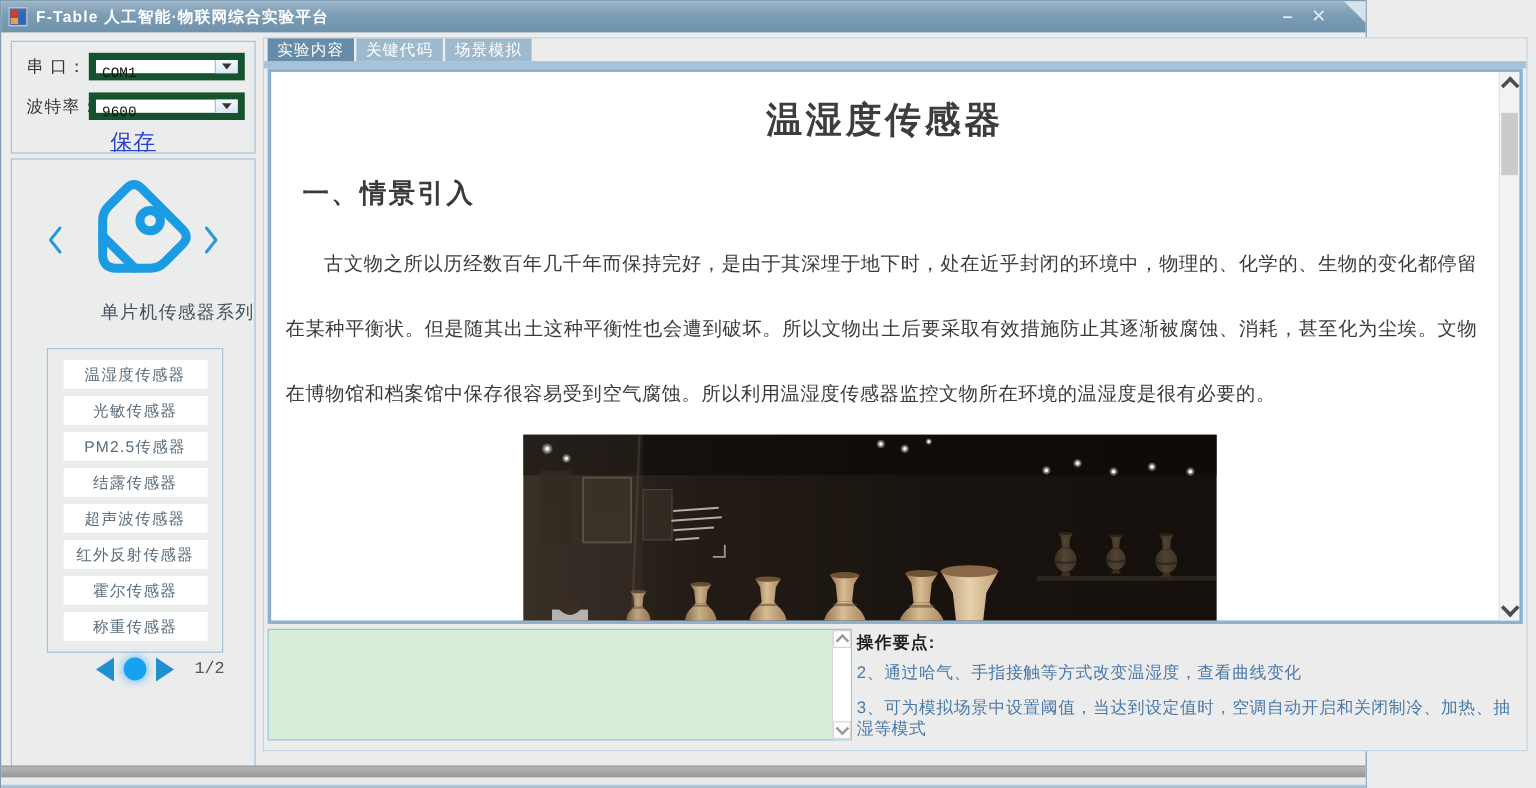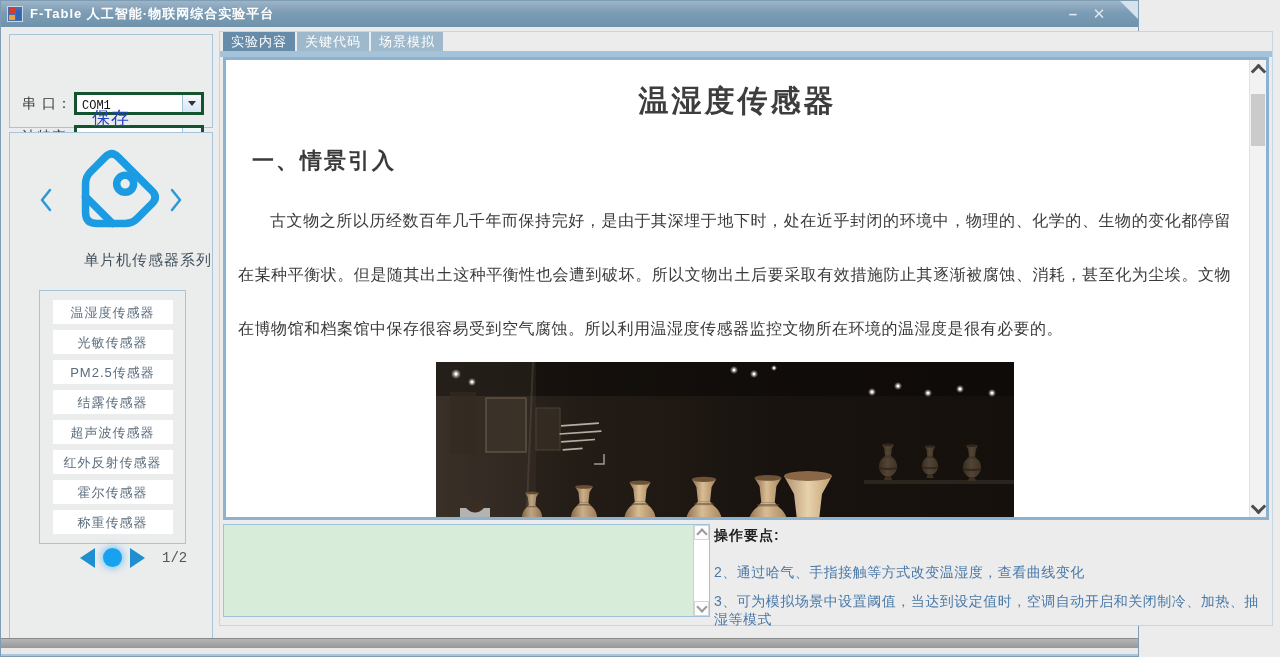--- a/index.html
+++ b/index.html
@@ -20,26 +20,26 @@
   .btn-min,.btn-close{position:absolute;top:3px;width:22px;height:20px;line-height:20px;
     text-align:center;color:#dce8f2;font-size:15px;font-weight:bold;cursor:default;}
   .btn-min{right:54px;}
   .btn-close{right:28px;}
   .corner-fold{position:absolute;right:0;top:0;width:0;height:0;
     border-top:18px solid #d6e2ec;border-left:18px solid transparent;}
 
   
   .panel{position:absolute;background:#ebecec;border:1px solid #a6c4da;box-sizing:border-box;}
   .serial-panel{left:8px;top:33px;width:204px;height:94px;}
-  .form-row{position:absolute;left:0;right:12px;height:24px;margin-top:48px;}
+  .form-row{position:absolute;left:0;right:12px;height:24px;}
   .row-serial{top:9px;}
   .row-baud{top:42px;}
   .form-row label{position:absolute;left:12px;top:3px;font-size:14px;color:#333;letter-spacing:1px;}
   .combo{position:absolute;left:64px;top:0;width:130px;height:23px;background:#fff;
-    border:3px solid #14532d;box-sizing:border-box;display:flex;}
+    border:6px solid #14532d;box-sizing:border-box;display:flex;}
   .combo-value{flex:1;font-family:"Liberation Mono","DejaVu Sans Mono",monospace;
     font-size:12px;color:#111;padding:4px 0 0 5px;}
   .combo-btn{width:18px;border-left:1px solid #9ec2dc;
     background:linear-gradient(#f5f9fc,#d9e7f2);display:flex;align-items:center;justify-content:center;}
   .tri-down{width:0;height:0;border-left:4px solid transparent;border-right:4px solid transparent;
     border-top:5px solid #333;}
   .save-link{position:absolute;top:71px;left:0;right:0;text-align:center;font-size:18px;
     color:#2a41c8;text-decoration:underline;cursor:pointer;letter-spacing:1px;}
 
   .sensor-panel{left:8px;top:131px;width:204px;height:509px;}
@@ -105,21 +105,21 @@
   .gb-scroll{position:absolute;top:0;right:0;bottom:0;width:16px;background:#fff;
     border-left:1px solid #cfcfcf;box-sizing:border-box;}
   .gb-btn{position:absolute;left:0;right:0;height:15px;background:#fdfdfd;
     border:1px solid #d6d6d6;box-sizing:border-box;display:flex;align-items:center;
     justify-content:center;cursor:pointer;}
   .gb-btn.top{top:0;}
   .gb-btn.bottom{bottom:0;}
   .gb-chev{width:6px;height:6px;border-right:2px solid #9a9a9a;border-bottom:2px solid #9a9a9a;}
 
   .notes{position:absolute;left:494px;right:8px;top:495px;}
-  .notes-title{font-size:14px;font-weight:bold;color:#1f1f1f;letter-spacing:1px;margin-bottom:19px;}
+  .notes-title{font-size:14px;font-weight:bold;color:#1f1f1f;letter-spacing:1px;margin-bottom:7px;}
   .note-item{font-size:14px;color:#4a79a8;letter-spacing:.5px;margin-bottom:11px;}
 
   
   .grip-bar{position:absolute;left:0;right:0;bottom:8px;height:9px;
     background:linear-gradient(#b6b6b6,#979797);border-top:1px solid #8a8a8a;}
   .bottom-strip{position:absolute;left:0;right:0;bottom:0;height:8px;background:#e9e9e9;
     border-bottom:2px solid #a9c6dc;box-sizing:border-box;}
 </style>
 </head>
 <body>

